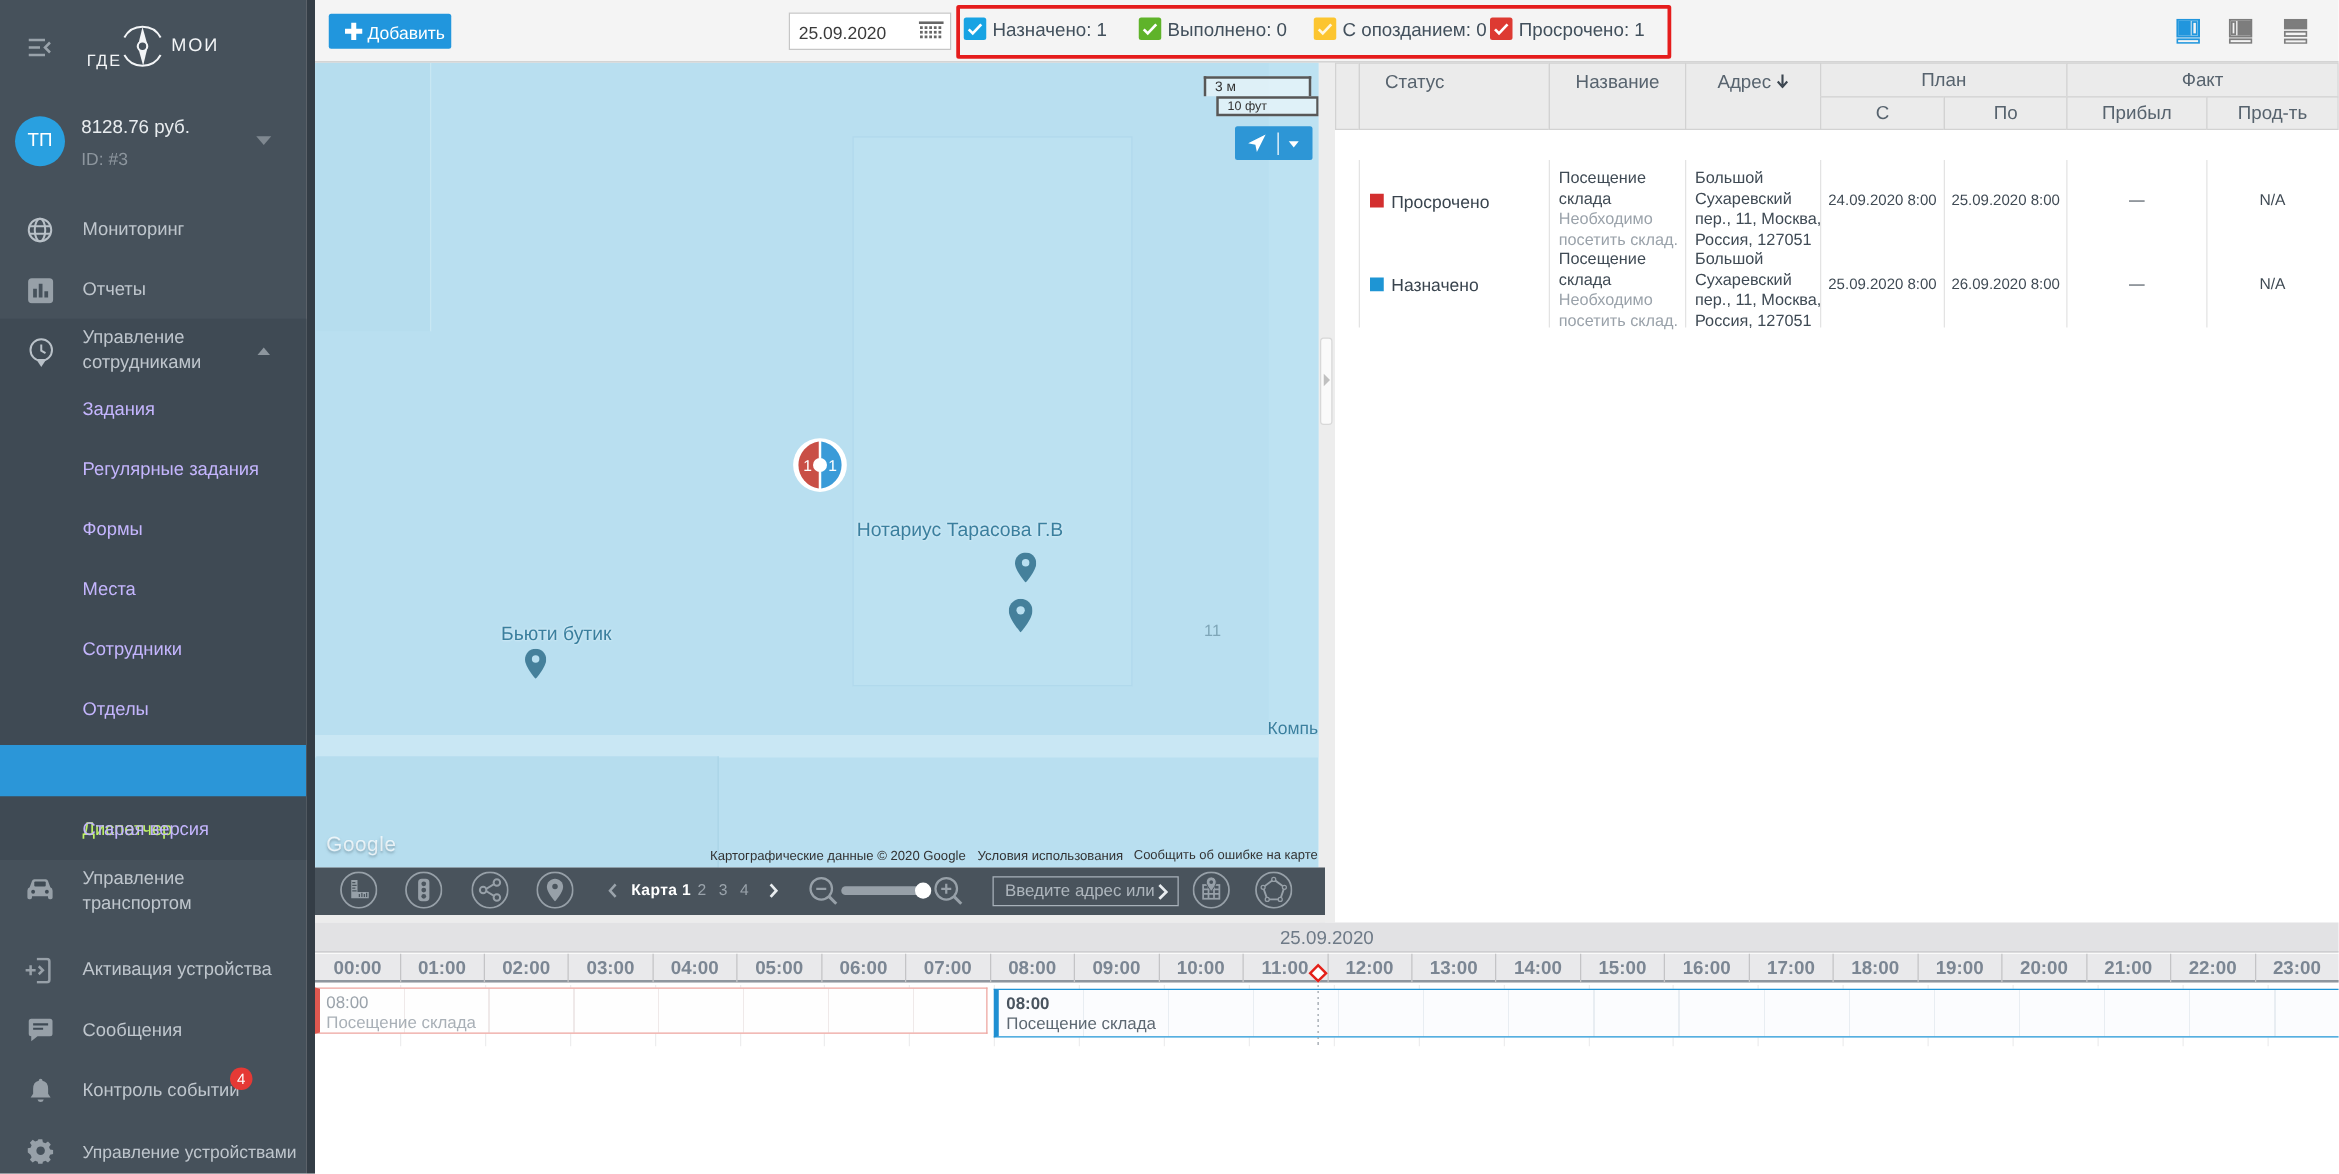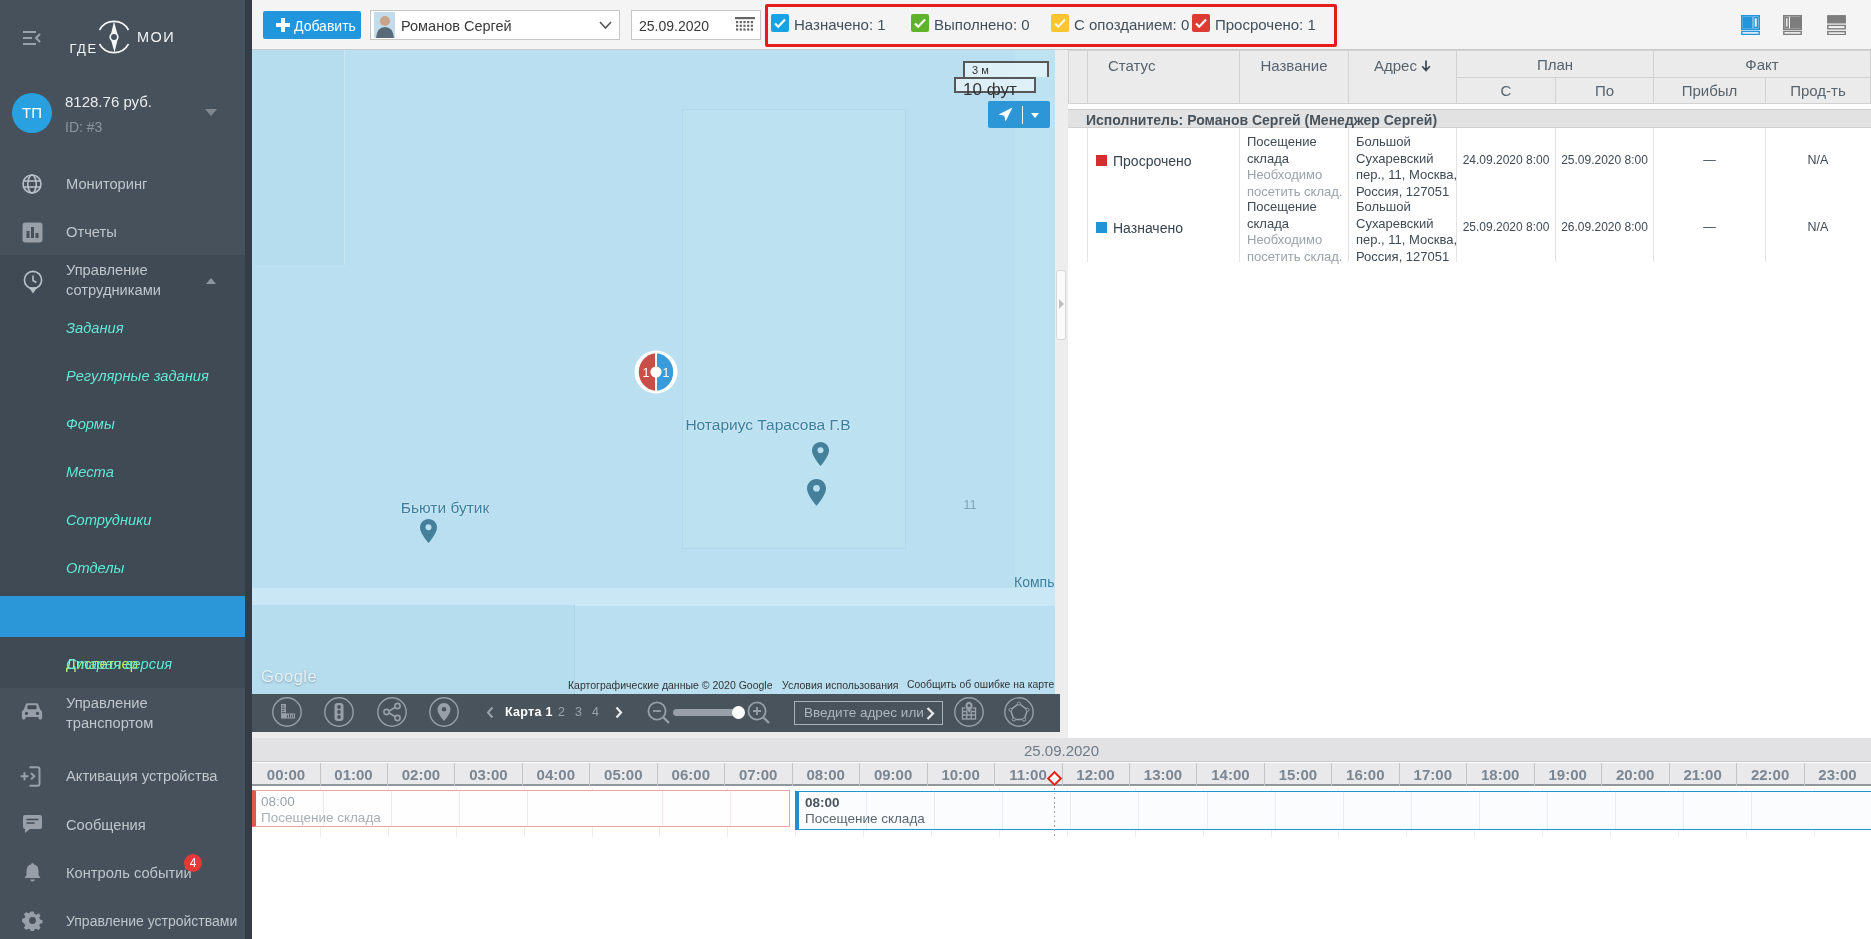--- a/index.html
+++ b/index.html
@@ -4,21 +4,21 @@
 *{margin:0;padding:0;box-sizing:border-box;}
 html,body{width:1871px;height:939px;overflow:hidden;}
 body{position:relative;font-family:"Liberation Sans",sans-serif;background:#fff;}
 .abs{position:absolute;}
 
 #sidebar{left:0;top:0;width:245px;height:939px;background:#46515b;z-index:5;}
 #rail{left:245px;top:0;width:7px;height:939px;background:#343d46;z-index:5;}
 .subsec{position:absolute;left:0;top:255px;width:245px;height:433px;background:#3f4a54;}
 .active-item{position:absolute;left:0;top:596px;width:245px;height:41px;background:#2b96d8;}
 .mi{position:absolute;left:66px;color:#bfc6cd;font-size:14.7px;white-space:nowrap;}
-.mi2{position:absolute;left:66px;color:#5eead4;font-size:14.7px;white-space:nowrap;font-style:italic;}
+.mi2{position:absolute;left:66px;color:#c4b5fd;font-size:14.7px;white-space:nowrap;}
 .micon{position:absolute;left:21px;}
 
 #topbar{left:252px;top:0;width:1619px;height:50px;background:#f4f4f4;border-bottom:1px solid #c9c9c9;z-index:4;}
 
 #map{left:252px;top:50px;width:803px;height:644px;background:#b9dff0;overflow:hidden;}
 #maptoolbar{left:252px;top:694px;width:808px;height:38px;background:#49535c;z-index:3;}
 #mapstrip{left:252px;top:732px;width:808px;height:6px;background:#ececec;z-index:3;}
 #splitter{left:1055px;top:50px;width:13px;height:688px;background:#ededed;z-index:2;}
 
 #rpanel{left:1068px;top:50px;width:803px;height:688px;background:#fff;}
@@ -127,33 +127,20 @@
 <div class="abs" id="rail"></div>
 <div class="abs" id="topbar">
 
   <div class="abs" style="left:11px;top:11px;width:98px;height:28px;background:#2196dd;border-radius:2px;color:#fff;">
     <svg class="abs" style="left:13px;top:7px;" width="14" height="14" viewBox="0 0 14 14">
         <path d="M7 0v14M0 7h14" stroke="#fff" stroke-width="4"></path>
       </svg>
     <div class="abs" style="left:31px;top:7px;font-size:14px;">Добавить</div>
   </div>
 
-  <div class="abs" style="left:118px;top:10px;width:250px;height:30px;background:#fff;border:1px solid #c6c6c6;">
-    <div class="abs" style="left:3px;top:1px;width:21px;height:26px;background:#cde2ef;overflow:hidden;">
-      <svg width="21" height="26" viewBox="0 0 21 26">
-          <rect width="21" height="26" fill="#c3dcEC"></rect>
-          <circle cx="11" cy="9" r="5" fill="#caa488"></circle>
-          <path d="M2 26 Q3 15 11 15 Q19 15 20 26 Z" fill="#5a6a78"></path>
-        </svg>
-    </div>
-    <div class="abs" style="left:30px;top:7px;font-size:14.5px;color:#3a3a3a;">Романов Сергей</div>
-    <svg class="abs" style="left:228px;top:10px;" width="13" height="9" viewBox="0 0 13 9">
-        <path d="M1 1l5.5 6L12 1" stroke="#555" stroke-width="1.6" fill="none"></path>
-      </svg>
-  </div>
 
   <div class="abs" style="left:379px;top:10px;width:130px;height:30px;background:#fff;border:1px solid #c6c6c6;">
     <div class="abs" style="left:7px;top:7px;font-size:14px;color:#3a3a3a;">25.09.2020</div>
     <svg class="abs" style="left:103px;top:6px;" width="20" height="17" viewBox="0 0 20 17">
       <g fill="#666">
       <rect x="0" y="0" width="20" height="2.2"></rect>
       <g>
             <rect x="1" y="4" width="2.2" height="2.2"></rect>
             <rect x="4.7" y="4" width="2.2" height="2.2"></rect>
             <rect x="8.4" y="4" width="2.2" height="2.2"></rect>
@@ -242,21 +229,21 @@
     </svg>
   <div class="abs" style="left:693px;top:447px;width:50px;text-align:center;color:#7fa6b8;font-size:13px;">11</div>
   <div class="abs" style="left:93px;top:449px;width:200px;text-align:center;color:#3a7f9e;font-size:15.5px;text-shadow:0 0 2px #d8eef8,0 0 2px #d8eef8;">Бьюти бутик</div>
   <svg class="abs" style="left:168px;top:469px;" width="17" height="24" viewBox="0 0 17 24">
       <path d="M8.5 0C3.8 0 0 3.8 0 8.5 0 14.5 8.5 24 8.5 24s8.5-9.5 8.5-15.5C17 3.8 13.2 0 8.5 0z" fill="#45809b"></path>
       <circle cx="8.5" cy="8.2" r="3" fill="#b9dff0"></circle>
     </svg>
   <div class="abs" style="left:762px;top:524px;color:#3a7f9e;font-size:14px;text-shadow:0 0 2px #d8eef8;">Компью</div>
 
   <div class="abs" style="left:711px;top:11px;width:86px;height:16px;background:rgba(235,245,250,0.75);border-left:2px solid #575757;border-right:2px solid #575757;border-top:2px solid #575757;color:#333;font-size:11px;padding:1px 0 0 7px;">3 м</div>
-  <div class="abs" style="left:702px;top:27px;width:82px;height:16px;background:rgba(235,245,250,0.75);border-left:2px solid #575757;border-right:2px solid #575757;border-top:2px solid #575757;border-bottom:2px solid #575757;color:#333;font-size:17px;padding:1px 0 0 7px;">10 фут</div>
+  <div class="abs" style="left:721px;top:27px;width:82px;height:16px;background:rgba(235,245,250,0.75);border-left:2px solid #575757;border-right:2px solid #575757;border-top:2px solid #575757;border-bottom:2px solid #575757;color:#333;font-size:10px;padding:1px 0 0 7px;">10 фут</div>
 
   <div class="abs" style="left:736px;top:51px;width:62px;height:27px;background:#2d96d6;border-radius:2px;">
     <svg class="abs" style="left:8px;top:4px;" width="19" height="19" viewBox="0 0 19 19">
         <path d="M16.5 2.5 L9.5 16.5 L8.3 10.7 L2.5 9.5 Z" fill="#fff"></path>
       </svg>
     <div class="abs" style="left:33.5px;top:4.5px;width:1.5px;height:18px;background:#fff;"></div>
     <div class="abs" style="left:43px;top:11.5px;width:0;height:0;border-left:4.5px solid transparent;border-right:4.5px solid transparent;border-top:5.5px solid #fff;"></div>
   </div>
 
   <div class="abs" style="left:9px;top:617px;color:rgba(255,255,255,0.75);font-size:16.5px;letter-spacing:0.5px;text-shadow:0 1px 2px rgba(110,140,155,0.7);">Google</div>
@@ -376,21 +363,20 @@
   <div class="hcell" style="left:585px;top:0;width:218px;height:28px;">
       <div style="margin-top:5px;">Факт</div>
     </div>
   <div class="hcell" style="left:585px;top:27px;width:113px;height:27px;">
       <div style="margin-top:4px;">Прибыл</div>
     </div>
   <div class="hcell" style="left:697px;top:27px;width:106px;height:27px;">
       <div style="margin-top:4px;">Прод-ть</div>
     </div>
 
-  <div class="abs" style="left:0;top:59px;width:803px;height:19px;background:#e2e2e2;border-top:1px solid #d0d0d0;border-bottom:1px solid #d0d0d0;color:#46525c;font-size:14px;font-weight:bold;padding:2px 0 0 18px;">Исполнитель: Романов Сергей (Менеджер Сергей)</div>
 
   <div class="abs" style="left:19px;top:78px;width:1px;height:134px;background:#e3e3e3;"></div>
   <div class="abs" style="left:171px;top:78px;width:1px;height:134px;background:#e3e3e3;"></div>
   <div class="abs" style="left:280px;top:78px;width:1px;height:134px;background:#e3e3e3;"></div>
   <div class="abs" style="left:388px;top:78px;width:1px;height:134px;background:#e3e3e3;"></div>
   <div class="abs" style="left:487px;top:78px;width:1px;height:134px;background:#e3e3e3;"></div>
   <div class="abs" style="left:585px;top:78px;width:1px;height:134px;background:#e3e3e3;"></div>
   <div class="abs" style="left:697px;top:78px;width:1px;height:134px;background:#e3e3e3;"></div>
 
   <div class="abs" style="left:28px;top:105px;width:11px;height:11px;background:#d32f2f;"></div>

